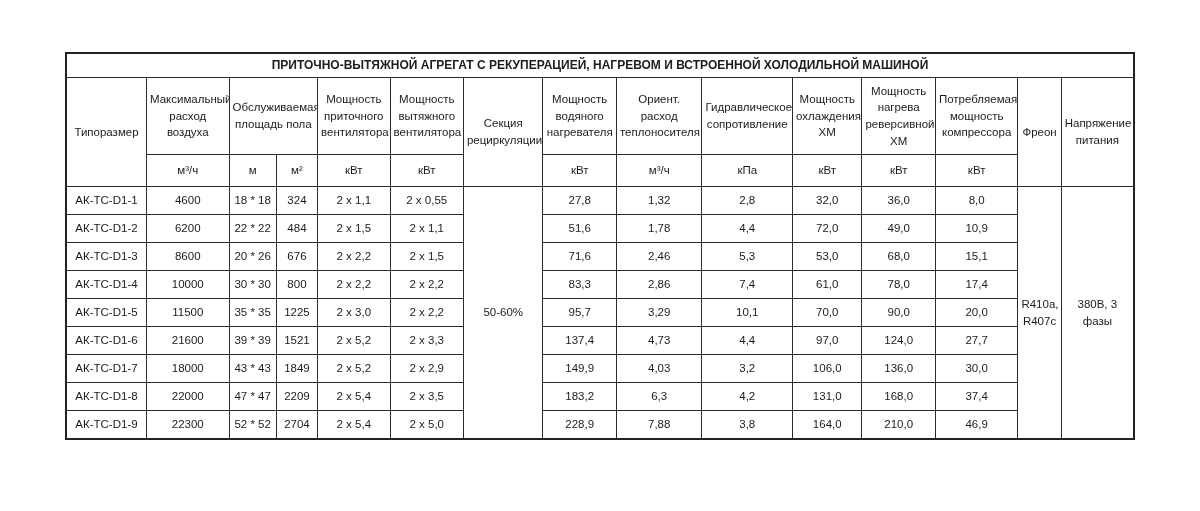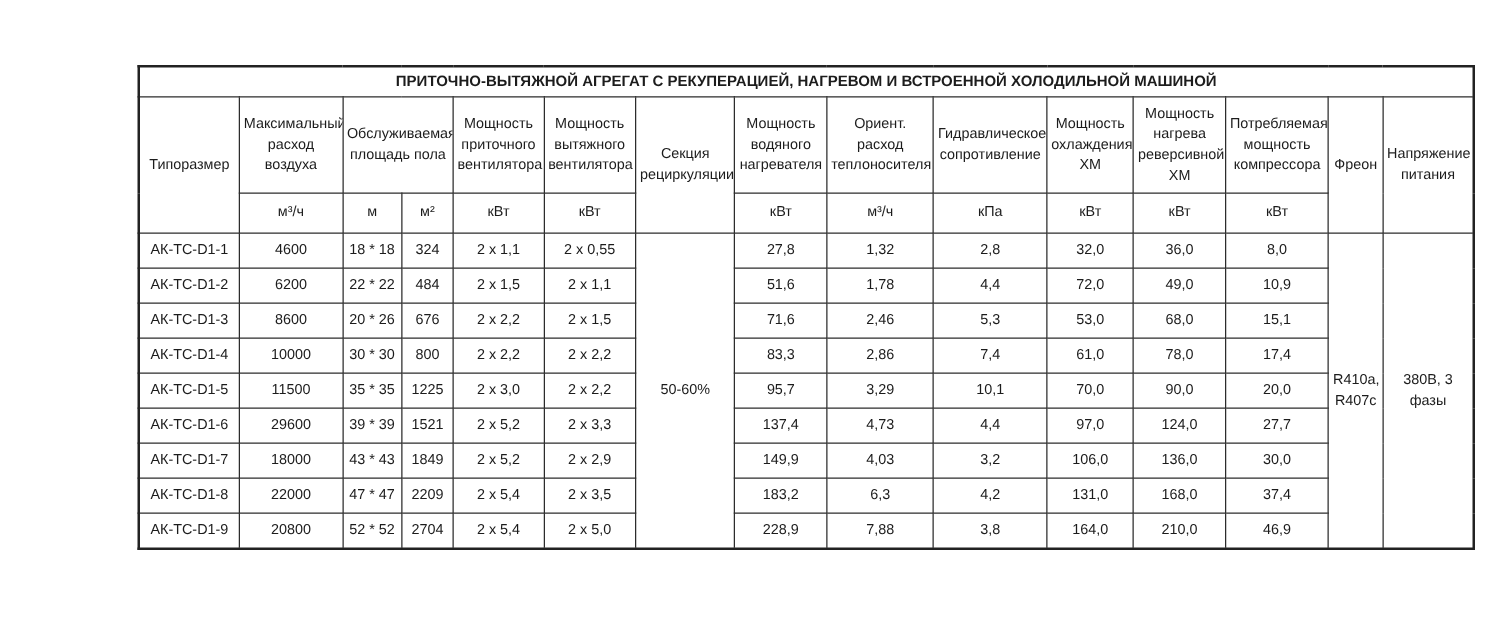--- a/index.html
+++ b/index.html
@@ -11,21 +11,20 @@
     position: relative;
   }
   table.spec {
     position: absolute;
     left: 65px; top: 52px;
     width: 1070px;
     border-collapse: collapse;
     table-layout: fixed;
     border: 2px solid #222222;
     background: #ffffff;
-    margin-left: 45px;
   }
   table.spec td {
     border: 1px solid #2c2c2c;
     text-align: center;
     vertical-align: middle;
     padding: 1px 3px;
     font-size: 11.5px;
     line-height: 1.45;
     overflow: hidden;
   }
@@ -165,21 +164,21 @@
     <td>2 x 2,2</td>
     <td>95,7</td>
     <td>3,29</td>
     <td>10,1</td>
     <td>70,0</td>
     <td>90,0</td>
     <td>20,0</td>
   </tr>
   <tr class="data-row">
     <td class="rlabel">АК-ТС-D1-6</td>
-    <td>29600</td>
+    <td>21600</td>
     <td>39 * 39</td>
     <td>1521</td>
     <td>2 x 5,2</td>
     <td>2 x 3,3</td>
     <td>137,4</td>
     <td>4,73</td>
     <td>4,4</td>
     <td>97,0</td>
     <td>124,0</td>
     <td>27,7</td>
@@ -207,21 +206,21 @@
     <td>2 x 3,5</td>
     <td>183,2</td>
     <td>6,3</td>
     <td>4,2</td>
     <td>131,0</td>
     <td>168,0</td>
     <td>37,4</td>
   </tr>
   <tr class="data-row">
     <td class="rlabel">АК-ТС-D1-9</td>
-    <td>20800</td>
+    <td>22300</td>
     <td>52 * 52</td>
     <td>2704</td>
     <td>2 x 5,4</td>
     <td>2 x 5,0</td>
     <td>228,9</td>
     <td>7,88</td>
     <td>3,8</td>
     <td>164,0</td>
     <td>210,0</td>
     <td>46,9</td>

